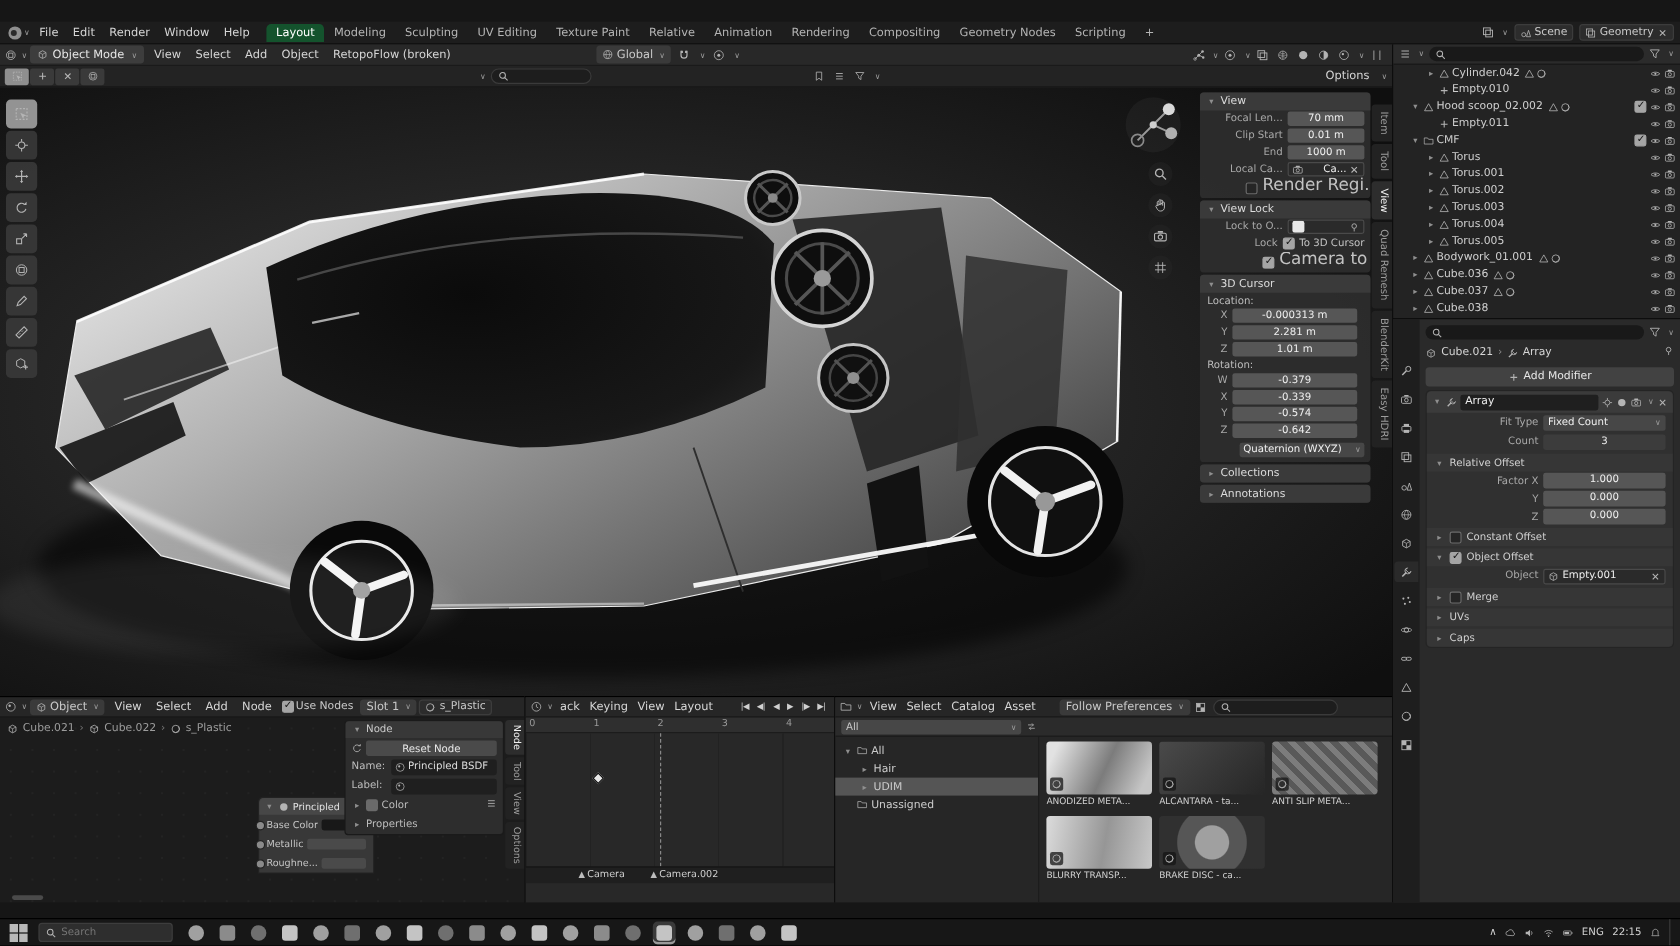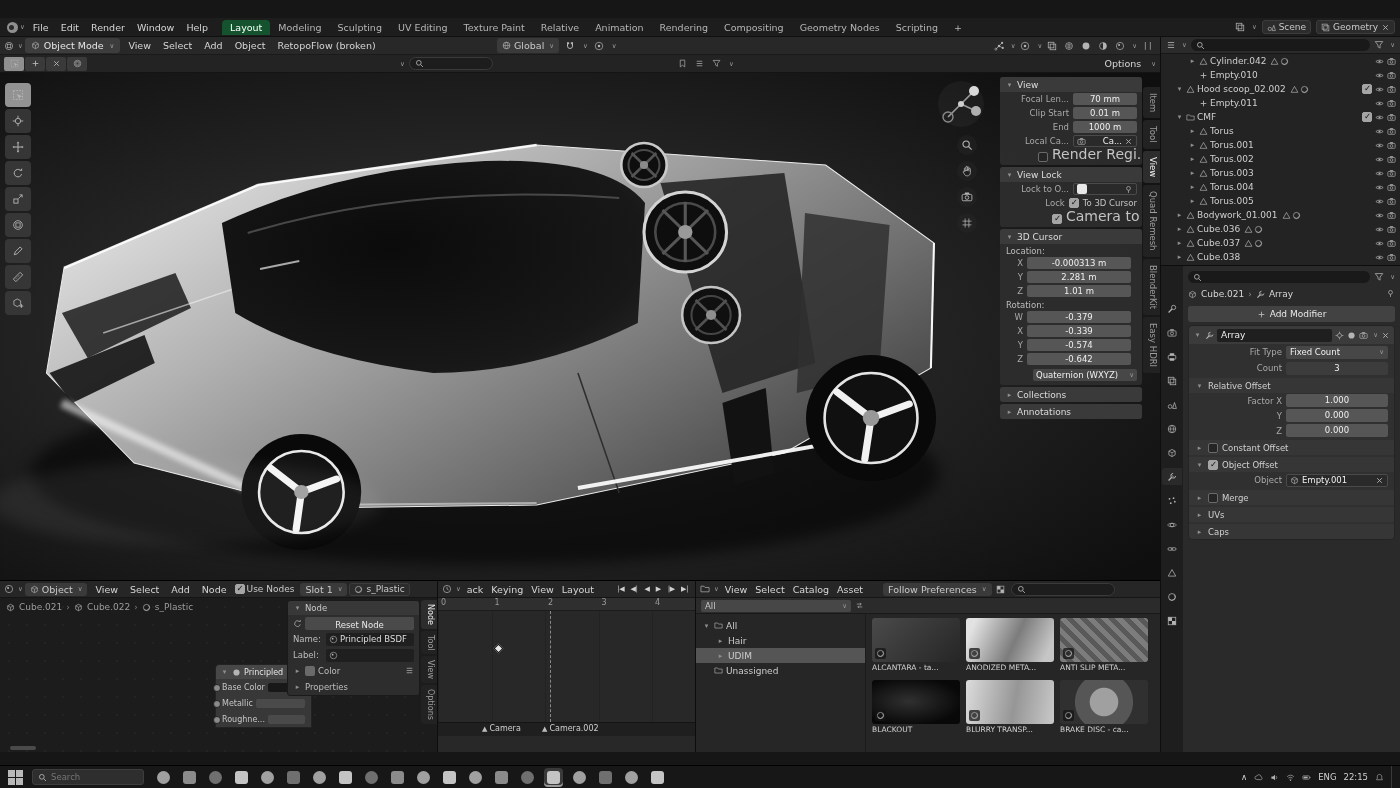--- a/index.html
+++ b/index.html
@@ -1649,62 +1649,52 @@
                 <use href="#i-folder"></use>
               </svg>
             </span>
             <span>Unassigned</span>
 
           </div>
         </div>
       <div class="as-grid">
 
           <div class="a-item">
+            <div class="thumb anodized">
+              <span class="badge">
+                <svg class="ic xs">
+                  <use href="#i-mat"></use>
+                </svg>
+              </span>
+            </div>
+            <span class="a-label">ANODIZED META...</span>
+          </div>
+
+          <div class="a-item">
             <div class="thumb alcantara">
               <span class="badge">
                 <svg class="ic xs">
                   <use href="#i-mat"></use>
                 </svg>
               </span>
             </div>
             <span class="a-label">ALCANTARA - ta...</span>
-          </div>
-
-          <div class="a-item">
-            <div class="thumb anodized">
-              <span class="badge">
-                <svg class="ic xs">
-                  <use href="#i-mat"></use>
-                </svg>
-              </span>
-            </div>
-            <span class="a-label">ANODIZED META...</span>
           </div>
 
           <div class="a-item">
             <div class="thumb antislip">
               <span class="badge">
                 <svg class="ic xs">
                   <use href="#i-mat"></use>
                 </svg>
               </span>
             </div>
             <span class="a-label">ANTI SLIP META...</span>
           </div>
 
-          <div class="a-item">
-            <div class="thumb blackout">
-              <span class="badge">
-                <svg class="ic xs">
-                  <use href="#i-mat"></use>
-                </svg>
-              </span>
-            </div>
-            <span class="a-label">BLACKOUT</span>
-          </div>
 
           <div class="a-item">
             <div class="thumb blurry">
               <span class="badge">
                 <svg class="ic xs">
                   <use href="#i-mat"></use>
                 </svg>
               </span>
             </div>
             <span class="a-label">BLURRY TRANSP...</span>

